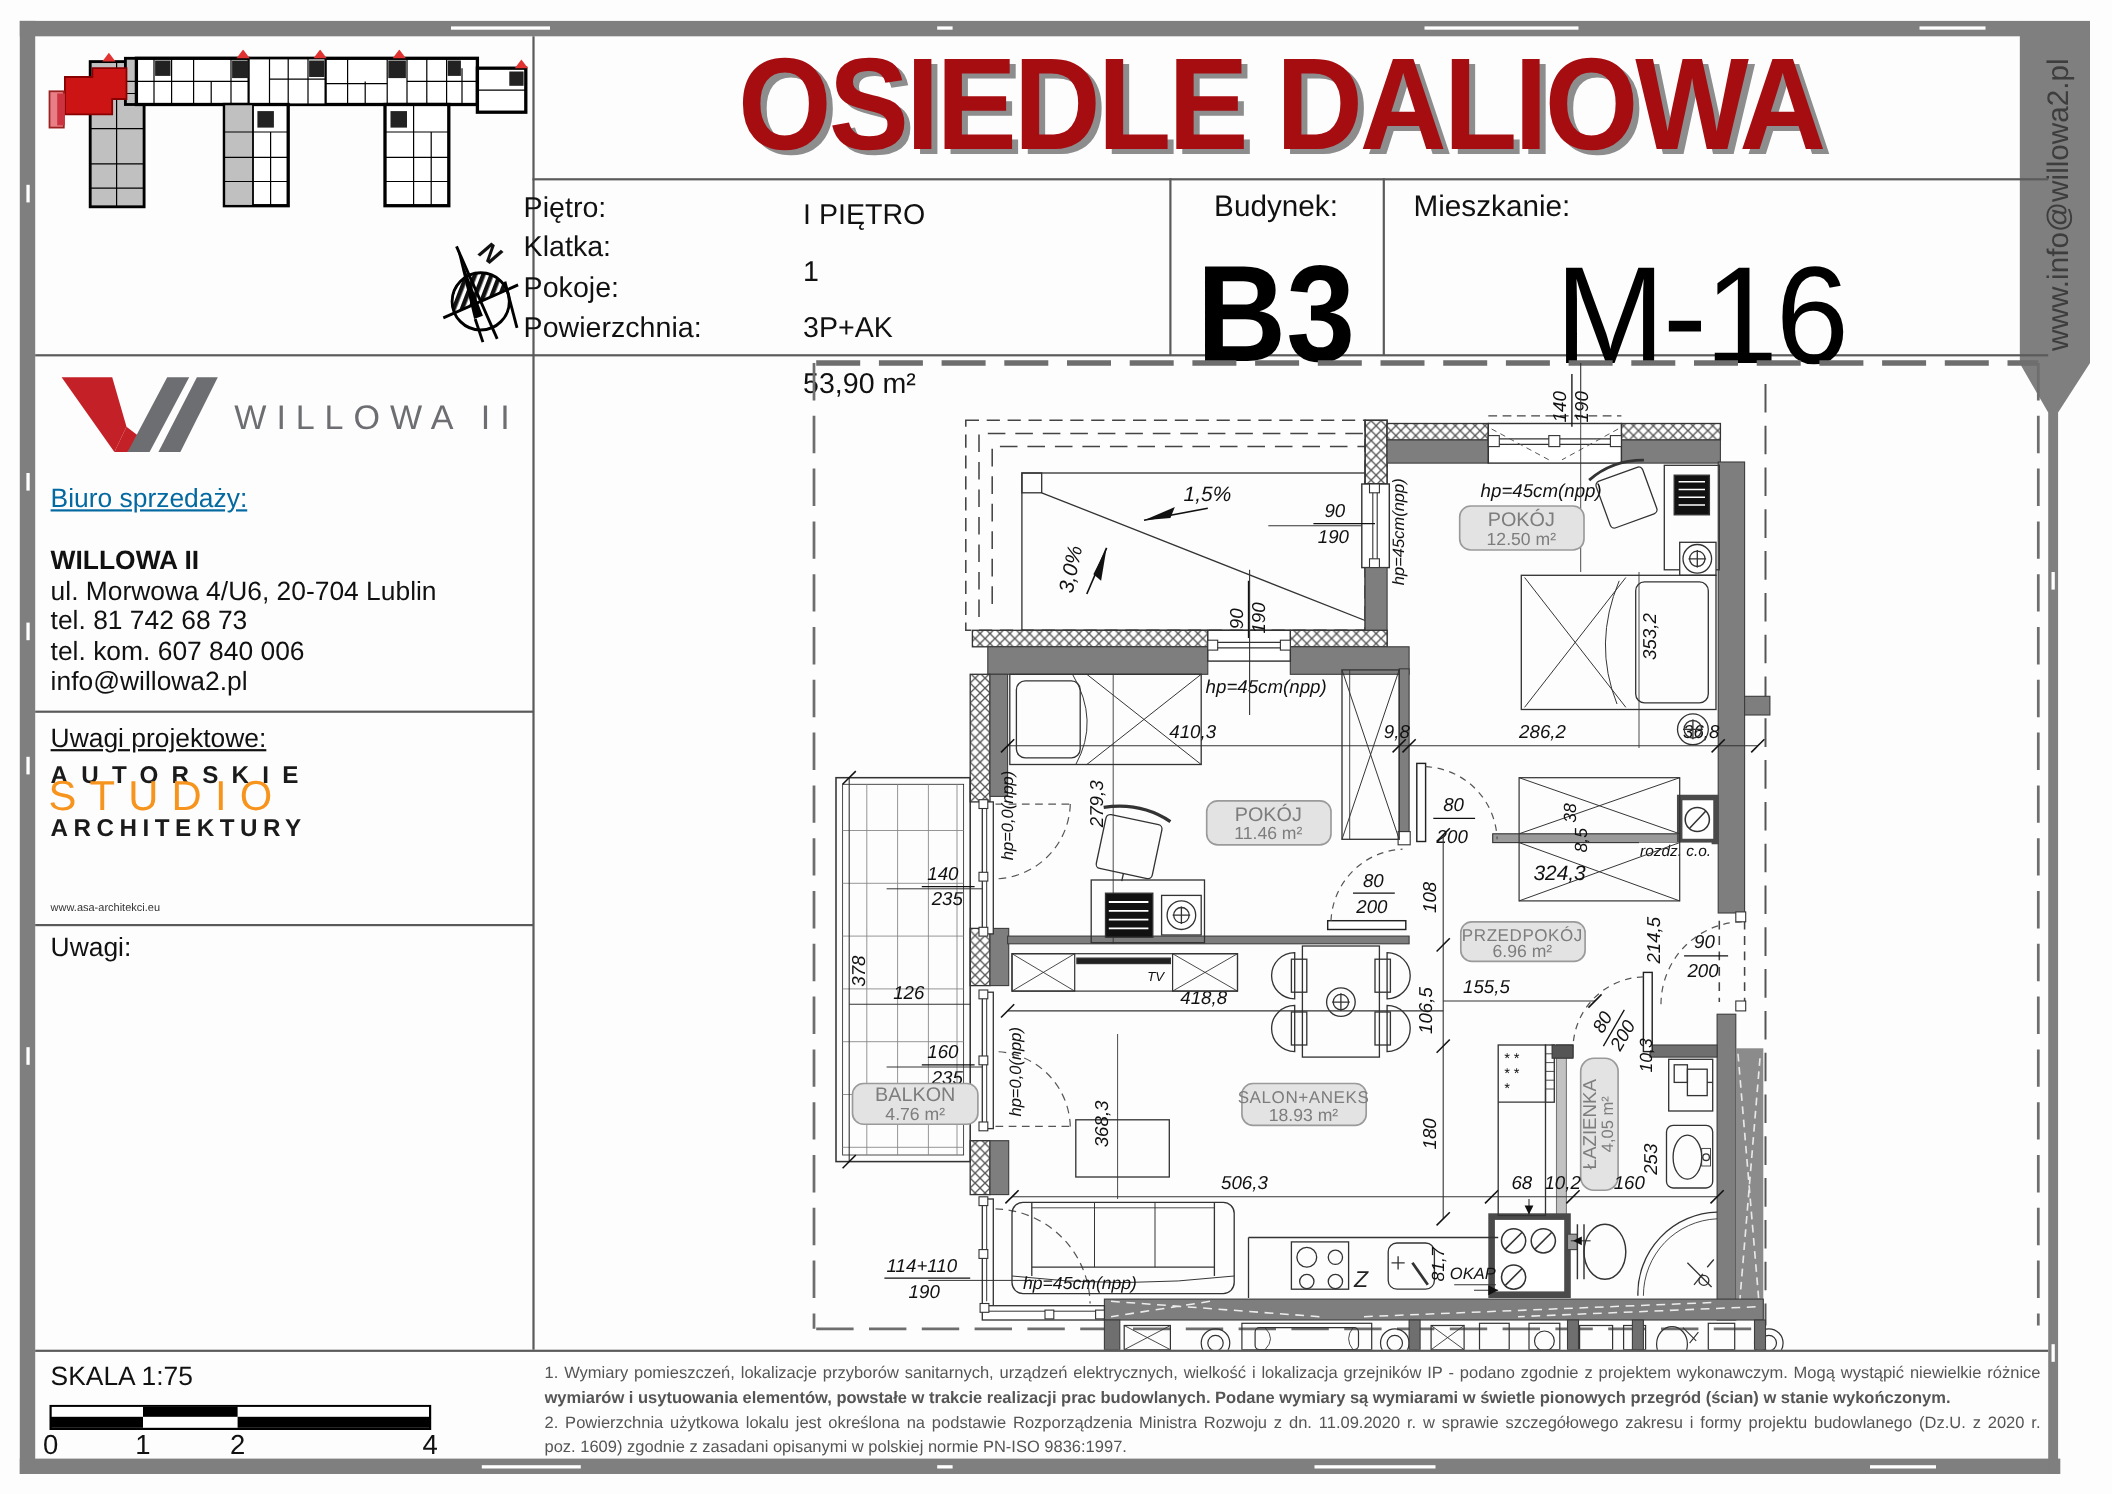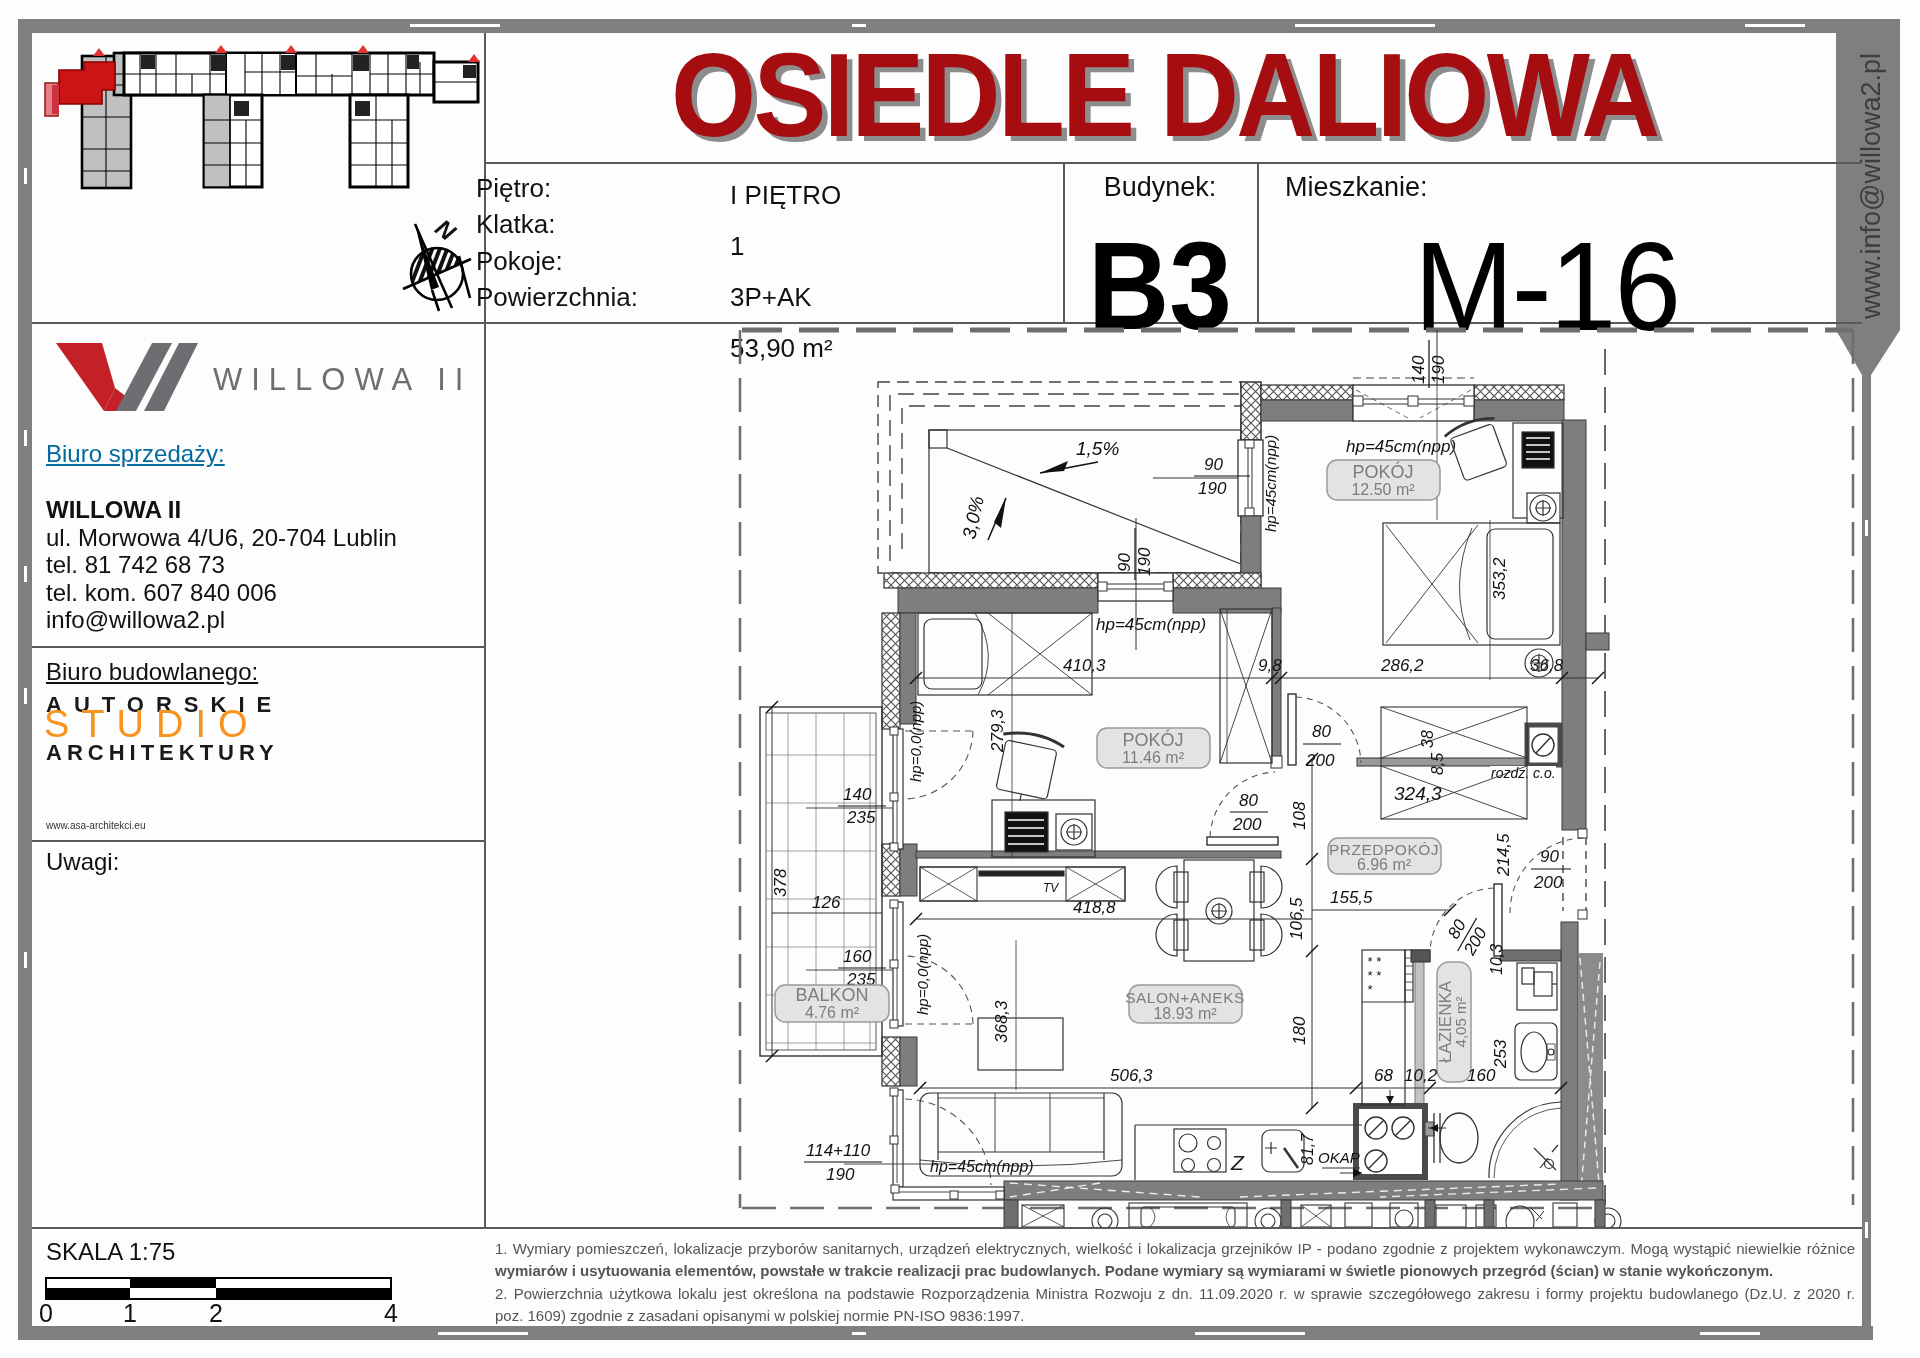--- a/index.html
+++ b/index.html
@@ -63,21 +63,21 @@
 </svg>
 
 <div class="abs" style="left:213px;top:362px;font-size:31px;letter-spacing:9px;color:#6d6e71;">WILLOWA II</div>
 
 <div class="abs" style="left:46px;top:440px;font-size:24px;color:#0369a1;text-decoration:underline;">Biuro sprzedaży:</div>
 
 <div class="abs" style="left:46px;top:496px;font-size:24px;color:#111;line-height:27.5px;"><b>WILLOWA II</b><br>ul. Morwowa 4/U6, 20-704 Lublin<br>tel. 81 742 68 73<br>tel. kom. 607 840 006<br>info@willowa2.pl</div>
 
 <div class="abs" style="left:32px;top:646px;width:453px;height:1.5px;background:#5a5a5a;"></div>
 
-<div class="abs" style="left:46px;top:658px;font-size:24px;color:#111;text-decoration:underline;">Biuro budowlanego:</div>
+<div class="abs" style="left:46px;top:658px;font-size:24px;color:#111;text-decoration:underline;">Uwagi projektowe:</div>
 
 <div class="abs" style="left:46px;top:692px;font-size:22px;font-weight:bold;letter-spacing:12px;color:#1a1a1a;">AUTORSKIE</div>
 <div class="abs" style="left:44px;top:703px;font-size:38px;font-weight:normal;letter-spacing:12px;color:#f7941d;">STUDIO</div>
 <div class="abs" style="left:46px;top:740px;font-size:22px;font-weight:bold;letter-spacing:5px;color:#1a1a1a;">ARCHITEKTURY</div>
 
 <div class="abs" style="left:46px;top:820px;font-size:10px;color:#333;">www.asa-architekci.eu</div>
 
 <div class="abs" style="left:32px;top:840px;width:453px;height:1.5px;background:#5a5a5a;"></div>
 
 <div class="abs" style="left:46px;top:848px;font-size:24px;color:#111;">Uwagi:</div>

